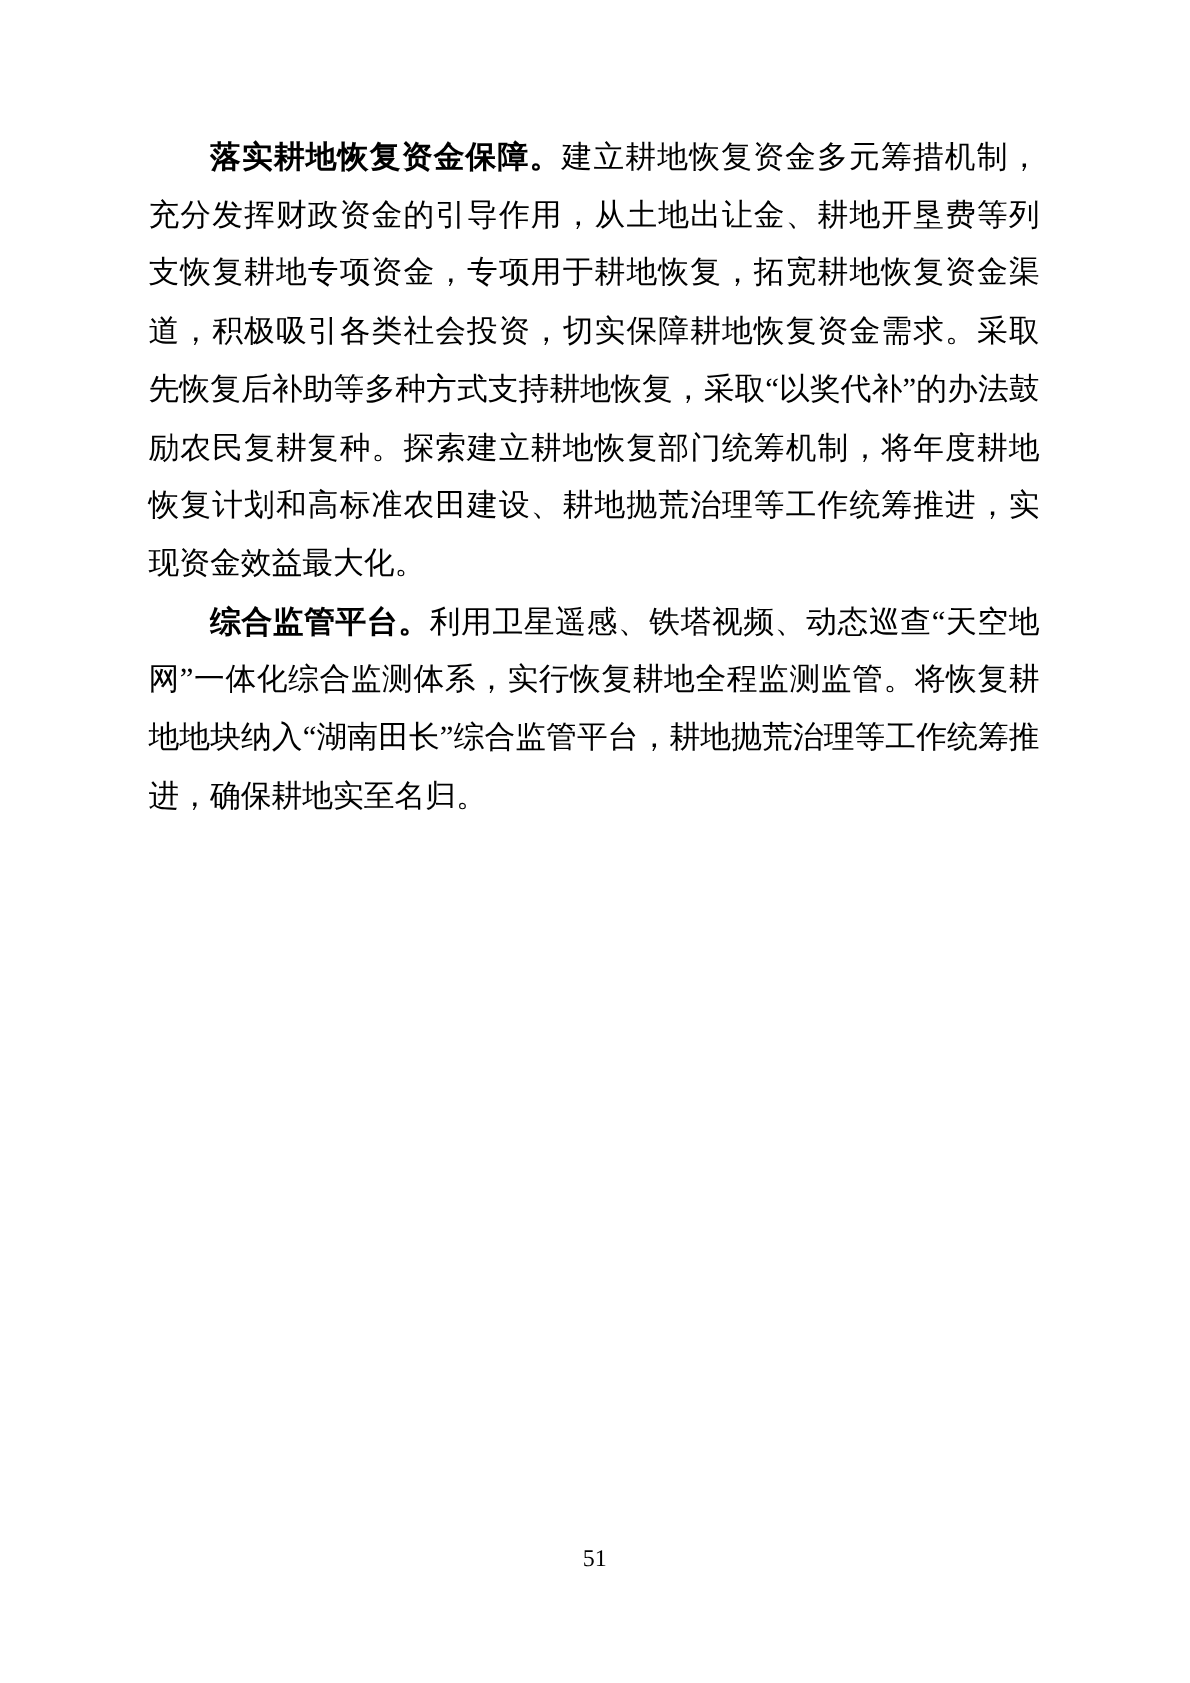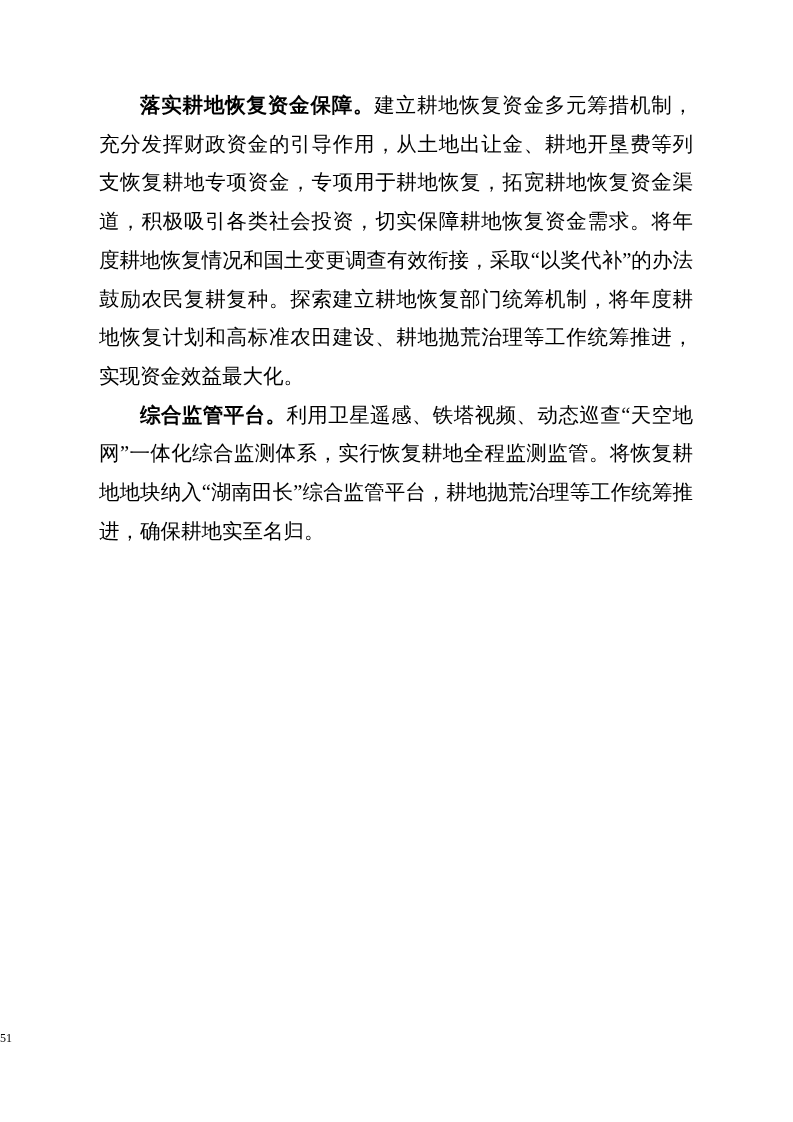--- a/index.html
+++ b/index.html
@@ -34,28 +34,28 @@
   }
   .lead {
     font-weight: 700;
     margin-top: 47px;
   }
   .page-number {
     position: absolute;
     top: 1031px;
     left: 0;
     width: 100%;
-    text-align: left;
+    text-align: center;
     font-family: "Liberation Serif", "DejaVu Serif", serif;
-    font-size: 12px;
+    font-size: 16px;
     color: #000000;
   }
 </style>
 </head>
 <body>
 
 <div class="page">
   <div class="content">
-    <p class="para"><span class="lead">落实耕地恢复资金保障。</span><span>建立耕地恢复资金多元筹措机制，充分发挥财政资金的引导作用，从土地出让金、耕地开垦费等列支恢复耕地专项资金，专项用于耕地恢复，拓宽耕地恢复资金渠道，积极吸引各类社会投资，切实保障耕地恢复资金需求。将年度耕地恢复情况和国土变更调查有效衔接，采取“以奖代补”的办法鼓励农民复耕复种。探索建立耕地恢复部门统筹机制，将年度耕地恢复计划和高标准农田建设、耕地抛荒治理等工作统筹推进，实现资金效益最大化。</span></p>
+    <p class="para"><span class="lead">落实耕地恢复资金保障。</span><span>建立耕地恢复资金多元筹措机制，充分发挥财政资金的引导作用，从土地出让金、耕地开垦费等列支恢复耕地专项资金，专项用于耕地恢复，拓宽耕地恢复资金渠道，积极吸引各类社会投资，切实保障耕地恢复资金需求。采取先恢复后补助等多种方式支持耕地恢复，采取“以奖代补”的办法鼓励农民复耕复种。探索建立耕地恢复部门统筹机制，将年度耕地恢复计划和高标准农田建设、耕地抛荒治理等工作统筹推进，实现资金效益最大化。</span></p>
     <p class="para"><span class="lead">综合监管平台。</span><span>利用卫星遥感、铁塔视频、动态巡查“天空地网”一体化综合监测体系，实行恢复耕地全程监测监管。将恢复耕地地块纳入“湖南田长”综合监管平台，耕地抛荒治理等工作统筹推进，确保耕地实至名归。</span></p>
   </div>
   <div class="page-number">51</div>
 </div>
 
 </body></html>

